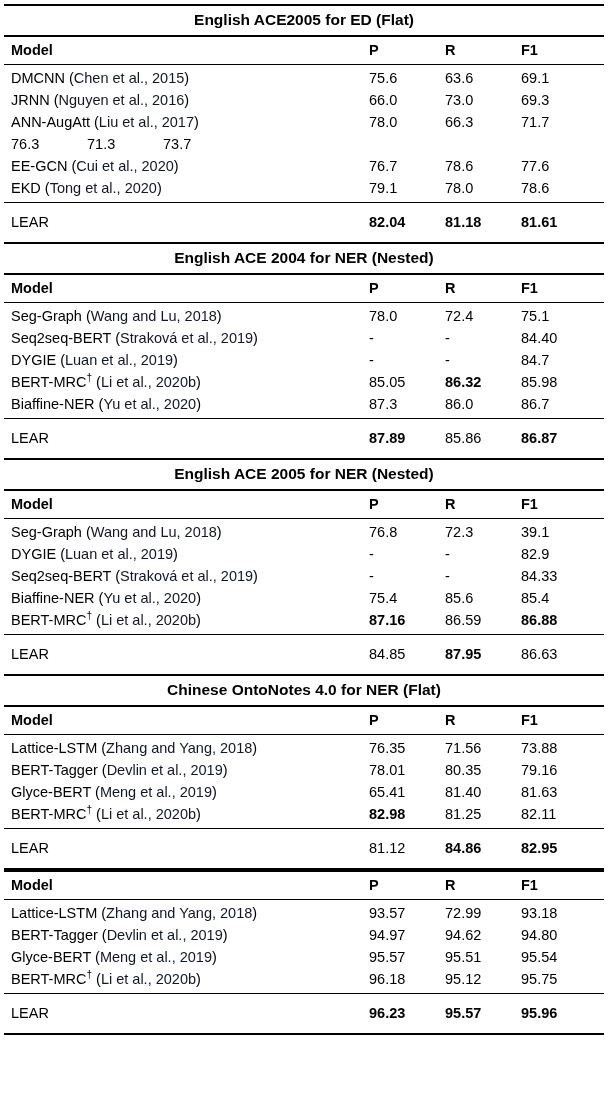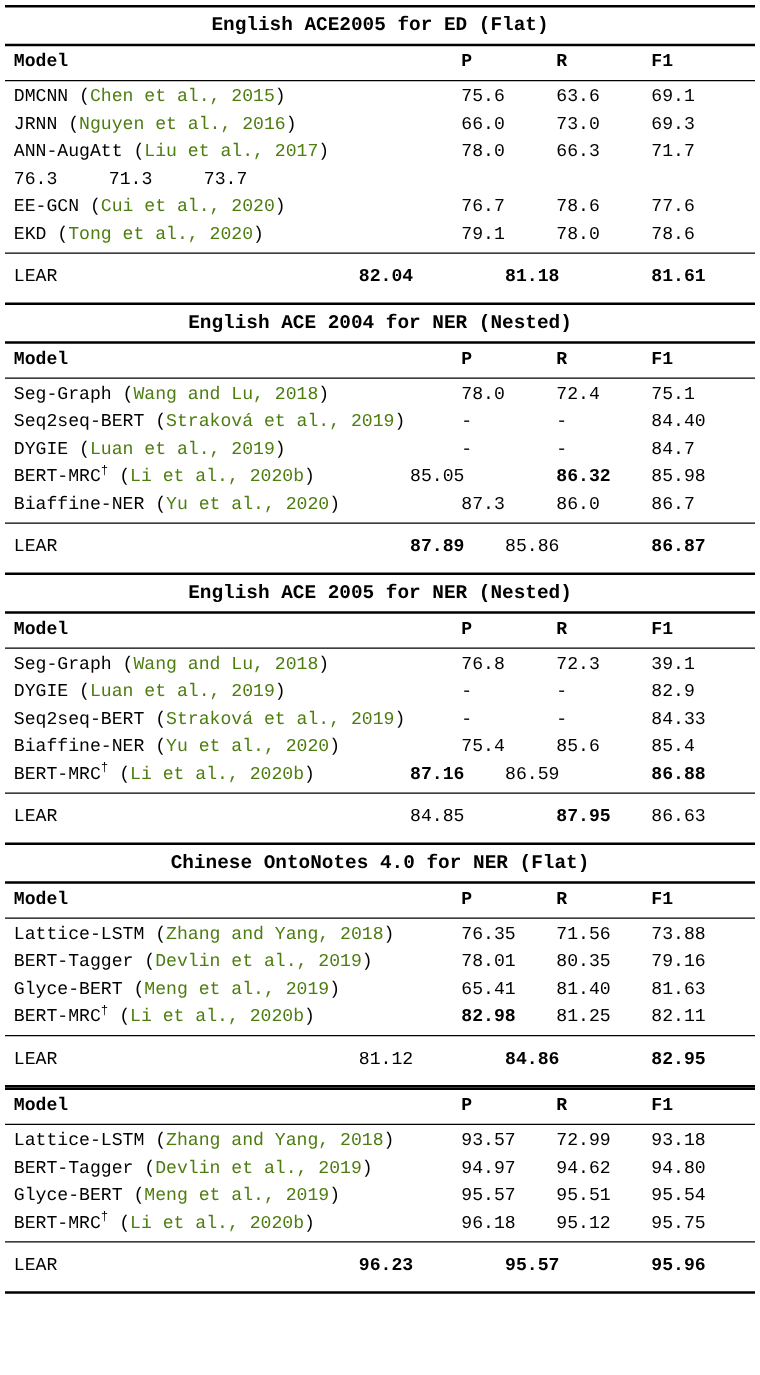--- a/index.html
+++ b/index.html
@@ -7,21 +7,21 @@
     padding: 0;
     background: #ffffff;
     width: 608px;
     height: 1100px;
     overflow: hidden;
   }
   .paper {
     box-sizing: border-box;
     width: 608px;
     padding: 4px 4px 0 4px;
-    font-family: Liberation Mono, monospace;
+    font-family: Liberation Sans, sans-serif;
     color: #000;
     font-size: 14.5px;
   }
   .rule {
     border-top: 2px solid #000;
     height: 0;
   }
   .rule.thin {
     border-top-width: 1px;
   }
@@ -53,24 +53,23 @@
     white-space: nowrap;
     overflow: hidden;
   }
   .num-cell {
     flex: 0 0 76px;
     width: 76px;
     text-align: left;
   }
   .num-cell.bold {
     font-weight: bold;
-    margin-left: 41px;
   }
   .citation {
-    color: #4d7c0f;
+    color: #0f172a;
     cursor: pointer;
   }
   sup.dagger {
     font-size: 10px;
     line-height: 0;
   }
 </style>
 </head>
 <body>
 

